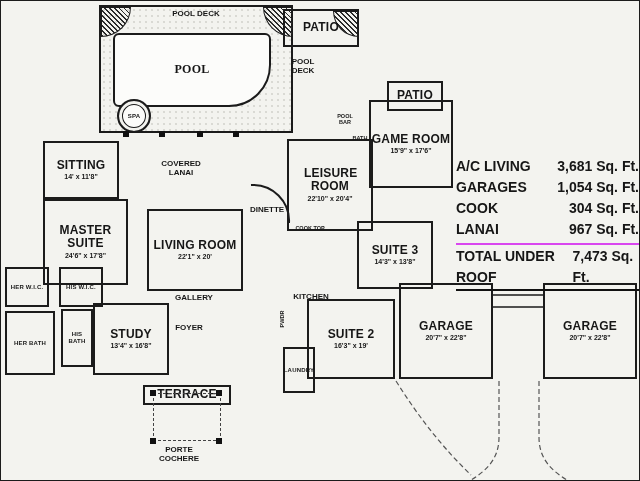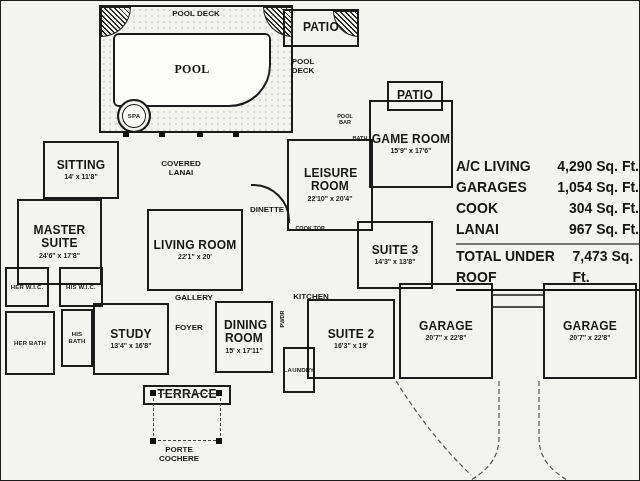--- a/index.html
+++ b/index.html
@@ -26,21 +26,21 @@
     background-image:radial-gradient(#d8d8d2 .7px,transparent .8px);background-size:6px 6px;}
   .r-patio-top{left:282px;top:8px;width:76px;height:38px;}
   .r-pool{left:112px;top:32px;width:158px;height:74px;background:#fcfcfa;border-radius:6px 6px 42px 6px;font-family:Liberation Serif, serif;}
   .r-spa{left:116px;top:98px;width:34px;height:34px;border-radius:50%;background:#fcfcfa;
     box-shadow:inset 0 0 0 3px #f3f3ef, inset 0 0 0 4px #1b1b1b;}
   .r-patio-right{left:386px;top:80px;width:56px;height:30px;}
   .r-game{left:368px;top:99px;width:84px;height:88px;}
   .r-sitting{left:42px;top:140px;width:76px;height:58px;}
   .r-leisure{left:286px;top:138px;width:86px;height:92px;}
   .r-leisure .lbl{width:52px;}
-  .r-master{left:16px;top:198px;width:85px;height:86px;}
+  .r-master{left:42px;top:198px;width:85px;height:86px;}
   .r-living{left:146px;top:208px;width:96px;height:82px;}
   .r-suite3{left:356px;top:220px;width:76px;height:68px;}
   .r-herwic{left:4px;top:266px;width:44px;height:40px;}
   .r-hiswic{left:58px;top:266px;width:44px;height:40px;}
   .r-herbath{left:4px;top:310px;width:50px;height:64px;}
   .r-hisbath{left:60px;top:308px;width:32px;height:58px;}
   .r-study{left:92px;top:302px;width:76px;height:72px;}
   .r-dining{left:214px;top:300px;width:58px;height:72px;}
   .r-dining .lbl{width:40px;}
   .r-suite2{left:306px;top:298px;width:88px;height:80px;}
@@ -68,21 +68,21 @@
     repeating-linear-gradient(45deg,#2a2a2a 0,#2a2a2a 1px,transparent 1px,transparent 3.5px);
     border:1px solid #1b1b1b;}
   .p1{left:100px;top:6px;width:28px;height:28px;border-radius:0 0 100% 0;}
   .p2{left:262px;top:6px;width:28px;height:28px;border-radius:0 0 0 100%;}
   .p3{left:332px;top:10px;width:24px;height:24px;border-radius:0 0 0 100%;}
   
   .col{position:absolute;width:6px;height:6px;background:#111;z-index:4;}
   
   .area-table{position:absolute;left:455px;top:155px;width:183px;z-index:3;}
   .arow{display:flex;justify-content:space-between;font-size:14px;font-weight:bold;line-height:1.5;}
-  .arow.total{border-top:2px solid #737373;border-bottom:2px solid #111;margin-top:3px;padding:1px 0;}
+  .arow.total{border-top:2px solid #d946ef;border-bottom:2px solid #111;margin-top:3px;padding:1px 0;}
 </style>
 </head>
 <body>
 
 <div class="plan">
 
   <svg class="linework" width="638" height="479" viewBox="0 0 638 479">
 
     <path d="M250 184 A36 36 0 0 1 288 222" fill="none" stroke="#1b1b1b" stroke-width="2"></path>
 
@@ -171,24 +171,20 @@
 
   <div class="float f-gallery">GALLERY</div>
 
   <div class="room r-study">
     <span class="lbl">STUDY</span>
     <span class="dims">13'4" x 16'8"</span>
   </div>
 
   <div class="float f-foyer">FOYER</div>
 
-  <div class="room r-dining">
-    <span class="lbl">DINING ROOM</span>
-    <span class="dims">15' x 17'11"</span>
-  </div>
 
   <div class="float f-pwdr tiny">PWDR</div>
 
   <div class="room r-suite2">
     <span class="lbl">SUITE 2</span>
     <span class="dims">16'3" x 19'</span>
   </div>
 
   <div class="room r-laundry sm">
     <span class="lbl">LAUNDRY</span>
@@ -214,21 +210,21 @@
   <div class="col" style="left:196px;top:130px"></div>
   <div class="col" style="left:232px;top:130px"></div>
   <div class="col" style="left:149px;top:389px"></div>
   <div class="col" style="left:215px;top:389px"></div>
   <div class="col" style="left:149px;top:437px"></div>
   <div class="col" style="left:215px;top:437px"></div>
 
   <div class="area-table">
     <div class="arow">
       <span>A/C LIVING</span>
-      <span>4,290 Sq. Ft.</span>
+      <span>3,681 Sq. Ft.</span>
     </div>
     <div class="arow">
       <span>GARAGES</span>
       <span>1,054 Sq. Ft.</span>
     </div>
     <div class="arow">
       <span>COOK</span>
       <span>304 Sq. Ft.</span>
     </div>
     <div class="arow">

